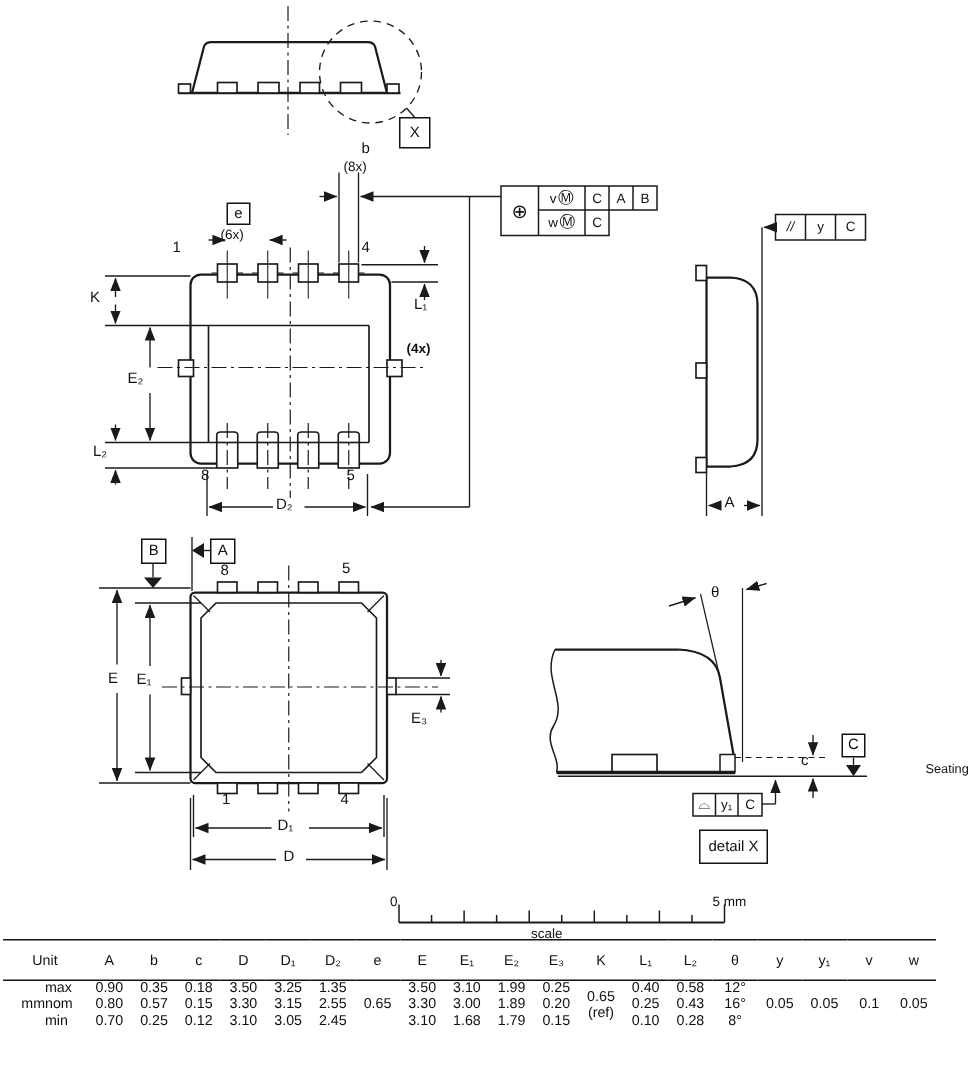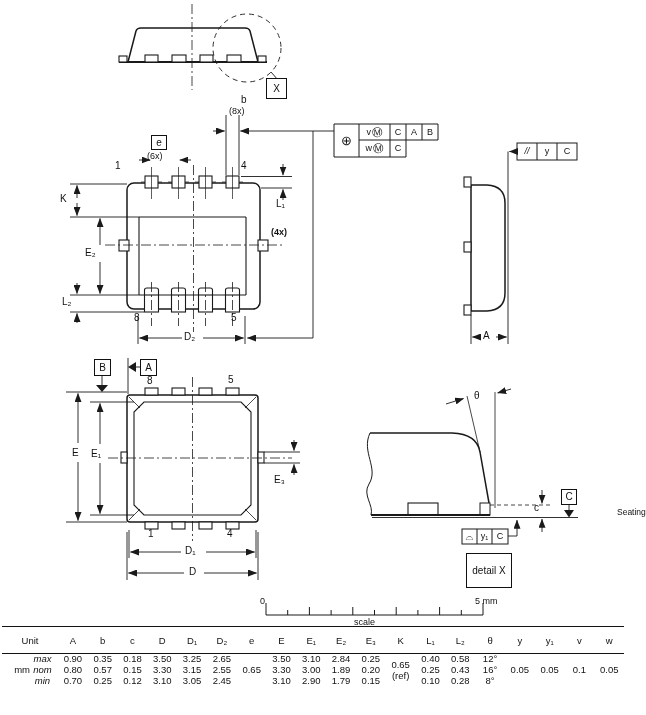--- a/index.html
+++ b/index.html
@@ -15,21 +15,21 @@
          font-size:9px;line-height:1;color:#111;gap:1px;}
   .ital{font-style:italic;}
   
   #tablewrap{position:absolute;left:2px;top:626px;width:622px;}
   #tabletitle{font-size:9.5px;margin-bottom:5px;}
   table.dims{border-collapse:collapse;width:622px;table-layout:fixed;
              font-size:9.5px;color:#111;border-top:1.5px solid #111;}
   table.dims thead tr{border-bottom:1.5px solid #111;height:27px;}
   table.dims th{font-weight:normal;text-align:center;vertical-align:middle;padding:0;}
   table.dims td{text-align:center;vertical-align:middle;padding:0;height:11px;line-height:10.5px;}
-  table.dims .rowlabel{text-align:center;padding-right:3px;font-style:italic;}
+  table.dims .rowlabel{text-align:left;padding-right:3px;}
   table.dims .mmcell{text-align:right;}
   table.dims .ctr div{line-height:10.5px;}
 </style>
 </head>
 <body>
 
 <div id="stage">
 
 <svg id="drawing" width="646" height="646" viewBox="0 0 646 646">
   <defs>
@@ -345,21 +345,21 @@
 
 <div class="lbl" style="left:474px;top:391px;">θ</div>
 <div class="lbl" style="left:534px;top:503px;">c</div>
 <div class="boxlbl" style="left:561px;top:489px;width:16px;height:16px;">
       <span>C</span>
     </div>
 <div class="lbl xs" style="left:581px;top:508px;margin-left:36px;">Seating Plane</div>
 <div class="fcell" style="left:462px;top:529px;width:15px;height:15px;font-size:10px;">⌓</div>
 <div class="fcell" style="left:477px;top:529px;width:15px;height:15px;">y₁</div>
 <div class="fcell" style="left:492px;top:529px;width:16px;height:15px;">C</div>
-<div class="boxlbl xs" style="left:466px;top:553px;width:46px;height:35px;justify-content:center;">
+<div class="boxlbl xs" style="left:466px;top:553px;width:46px;height:23px;justify-content:center;">
       <span>detail X</span>
     </div>
 
 <div class="lbl sm" style="left:260px;top:597px;">0</div>
 <div class="lbl sm" style="left:475px;top:597px;">5 mm</div>
 <div class="lbl sm" style="left:354px;top:618px;">scale</div>
 
 <div id="tablewrap">
   <table class="dims">
     <thead>
@@ -388,27 +388,27 @@
         </thead>
     <tbody>
           <tr>
             <td rowspan="3" class="mmcell" style="width: 22px;">mm</td>
             <td class="rowlabel">max</td>
             <td>0.90</td>
             <td>0.35</td>
             <td>0.18</td>
             <td>3.50</td>
             <td>3.25</td>
-            <td>2.65</td>
+            <td>1.35</td>
             <td rowspan="3" class="ctr">
               <div>0.65</div>
             </td>
             <td>3.50</td>
             <td>3.10</td>
-            <td>2.84</td>
+            <td>1.99</td>
             <td>0.25</td>
             <td rowspan="3" class="ctr">
               <div>0.65</div>
               <div>(ref)</div>
             </td>
             <td>0.40</td>
             <td>0.58</td>
             <td>12°</td>
             <td rowspan="3" class="ctr">
               <div>0.05</div>
@@ -441,21 +441,21 @@
           </tr>
           <tr>
             <td class="rowlabel">min</td>
             <td>0.70</td>
             <td>0.25</td>
             <td>0.12</td>
             <td>3.10</td>
             <td>3.05</td>
             <td>2.45</td>
             <td>3.10</td>
-            <td>2.90</td>
+            <td>1.68</td>
             <td>1.79</td>
             <td>0.15</td>
             <td>0.10</td>
             <td>0.28</td>
             <td>8°</td>
           </tr>
         </tbody>
   </table>
 </div>
 

